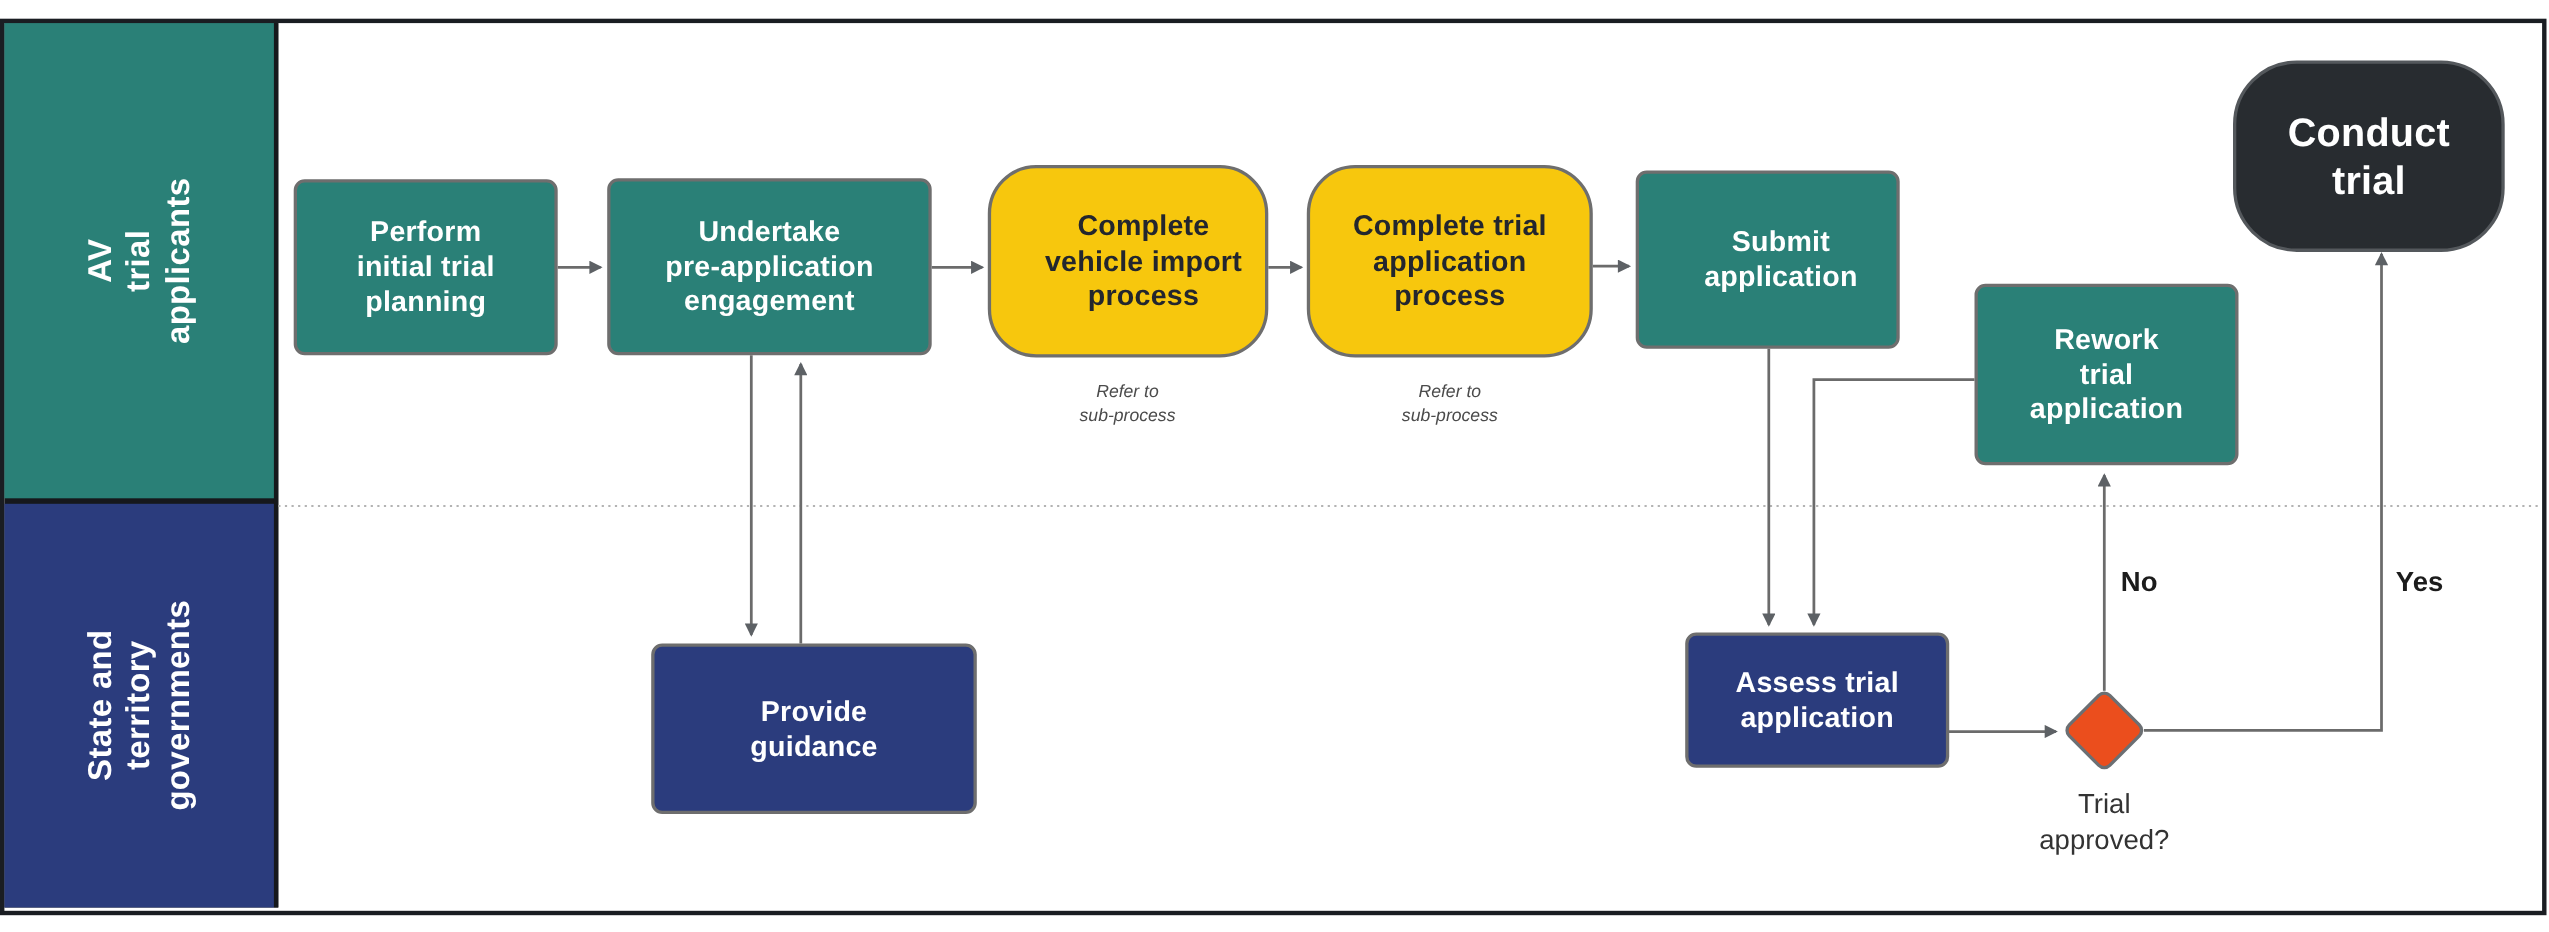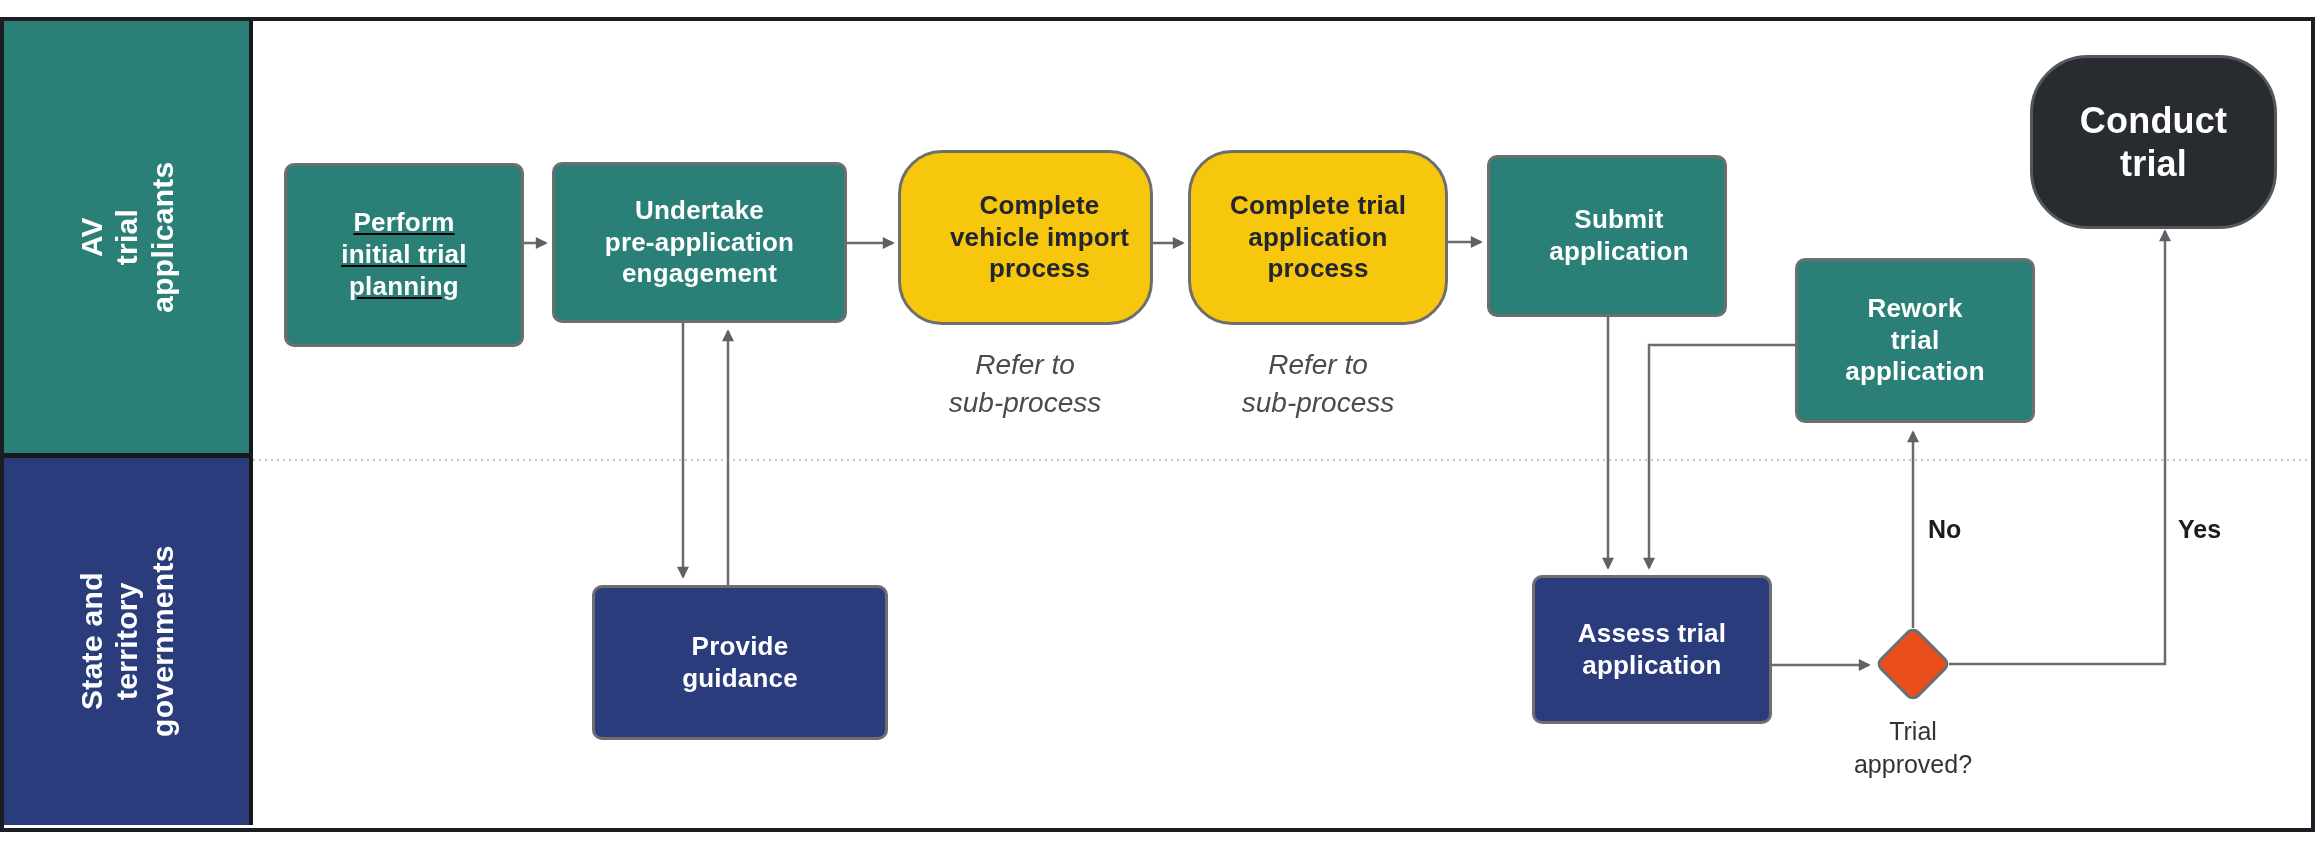--- a/index.html
+++ b/index.html
@@ -30,21 +30,21 @@
                letter-spacing:.2px;color:#ffffff;}
   .node.teal{background:#2A8077;}
   .node.navy{background:#2B3C7D;margin-left:40px;}
   .node.yellow{background:#F7C70D;border-radius:44px;}
   .node.yellow .label{color:#23262E;}
   .node.dark{background:#282C30;border-color:#54585c;border-radius:58px;margin-top:12px;}
   .node.dark .label{font-size:36px;line-height:1.2;}
 
   
   .note{position:absolute;white-space:pre-line;text-align:center;
-        font-style:italic;font-size:28px;line-height:1.35;color:#4b4b4b;}
+        font-style:italic;font-size:16px;line-height:1.35;color:#4b4b4b;}
   .decision-caption{position:absolute;white-space:pre-line;text-align:center;
         font-size:25px;line-height:1.32;color:#333333;}
   .branch-label{position:absolute;font-weight:bold;font-size:25px;color:#1c1c1c;}
 </style>
 </head>
 <body>
 
 <div id="stage">
 
   <div class="frame"></div>
@@ -83,21 +83,21 @@
       <line x1="1732" y1="665" x2="1869" y2="665" marker-end="url(#arw)"></line>
       <line x1="1913" y1="628" x2="1913" y2="432" marker-end="url(#arw)"></line>
       <path d="M1949,664 L2165,664 L2165,231" marker-end="url(#arw)"></path>
     </g>
 
     <g transform="translate(1913,664) rotate(45)">
       <rect x="-26" y="-26" width="52" height="52" rx="7" fill="#EB4E1D" stroke="#6b6f73" stroke-width="3"></rect>
     </g>
   </svg>
 
-  <div class="node teal" style="left:284px;top:163px;width:240px;height:184px;text-decoration:underline;">
+  <div class="node teal" style="left:267px;top:163px;width:240px;height:160px;">
     <div class="label">Perform
 initial trial
 planning</div>
   </div>
 
   <div class="node teal" style="left:552px;top:162px;width:295px;height:161px;">
     <div class="label">Undertake
 pre-application
 engagement</div>
   </div>
@@ -128,21 +128,21 @@
   <div class="node dark" style="left:2030px;top:43px;width:247px;height:174px;">
     <div class="label">Conduct
 trial</div>
   </div>
 
   <div class="node navy" style="left:552px;top:585px;width:296px;height:155px;">
     <div class="label">Provide
 guidance</div>
   </div>
 
-  <div class="node navy" style="left:1492px;top:575px;width:240px;height:149px;">
+  <div class="node navy" style="left:1492px;top:575px;width:240px;height:123px;">
     <div class="label">Assess trial
 application</div>
   </div>
 
   <div class="note" style="left:905px;top:346px;width:240px;">Refer to
 sub-process</div>
 
   <div class="note" style="left:1198px;top:346px;width:240px;">Refer to
 sub-process</div>
 

